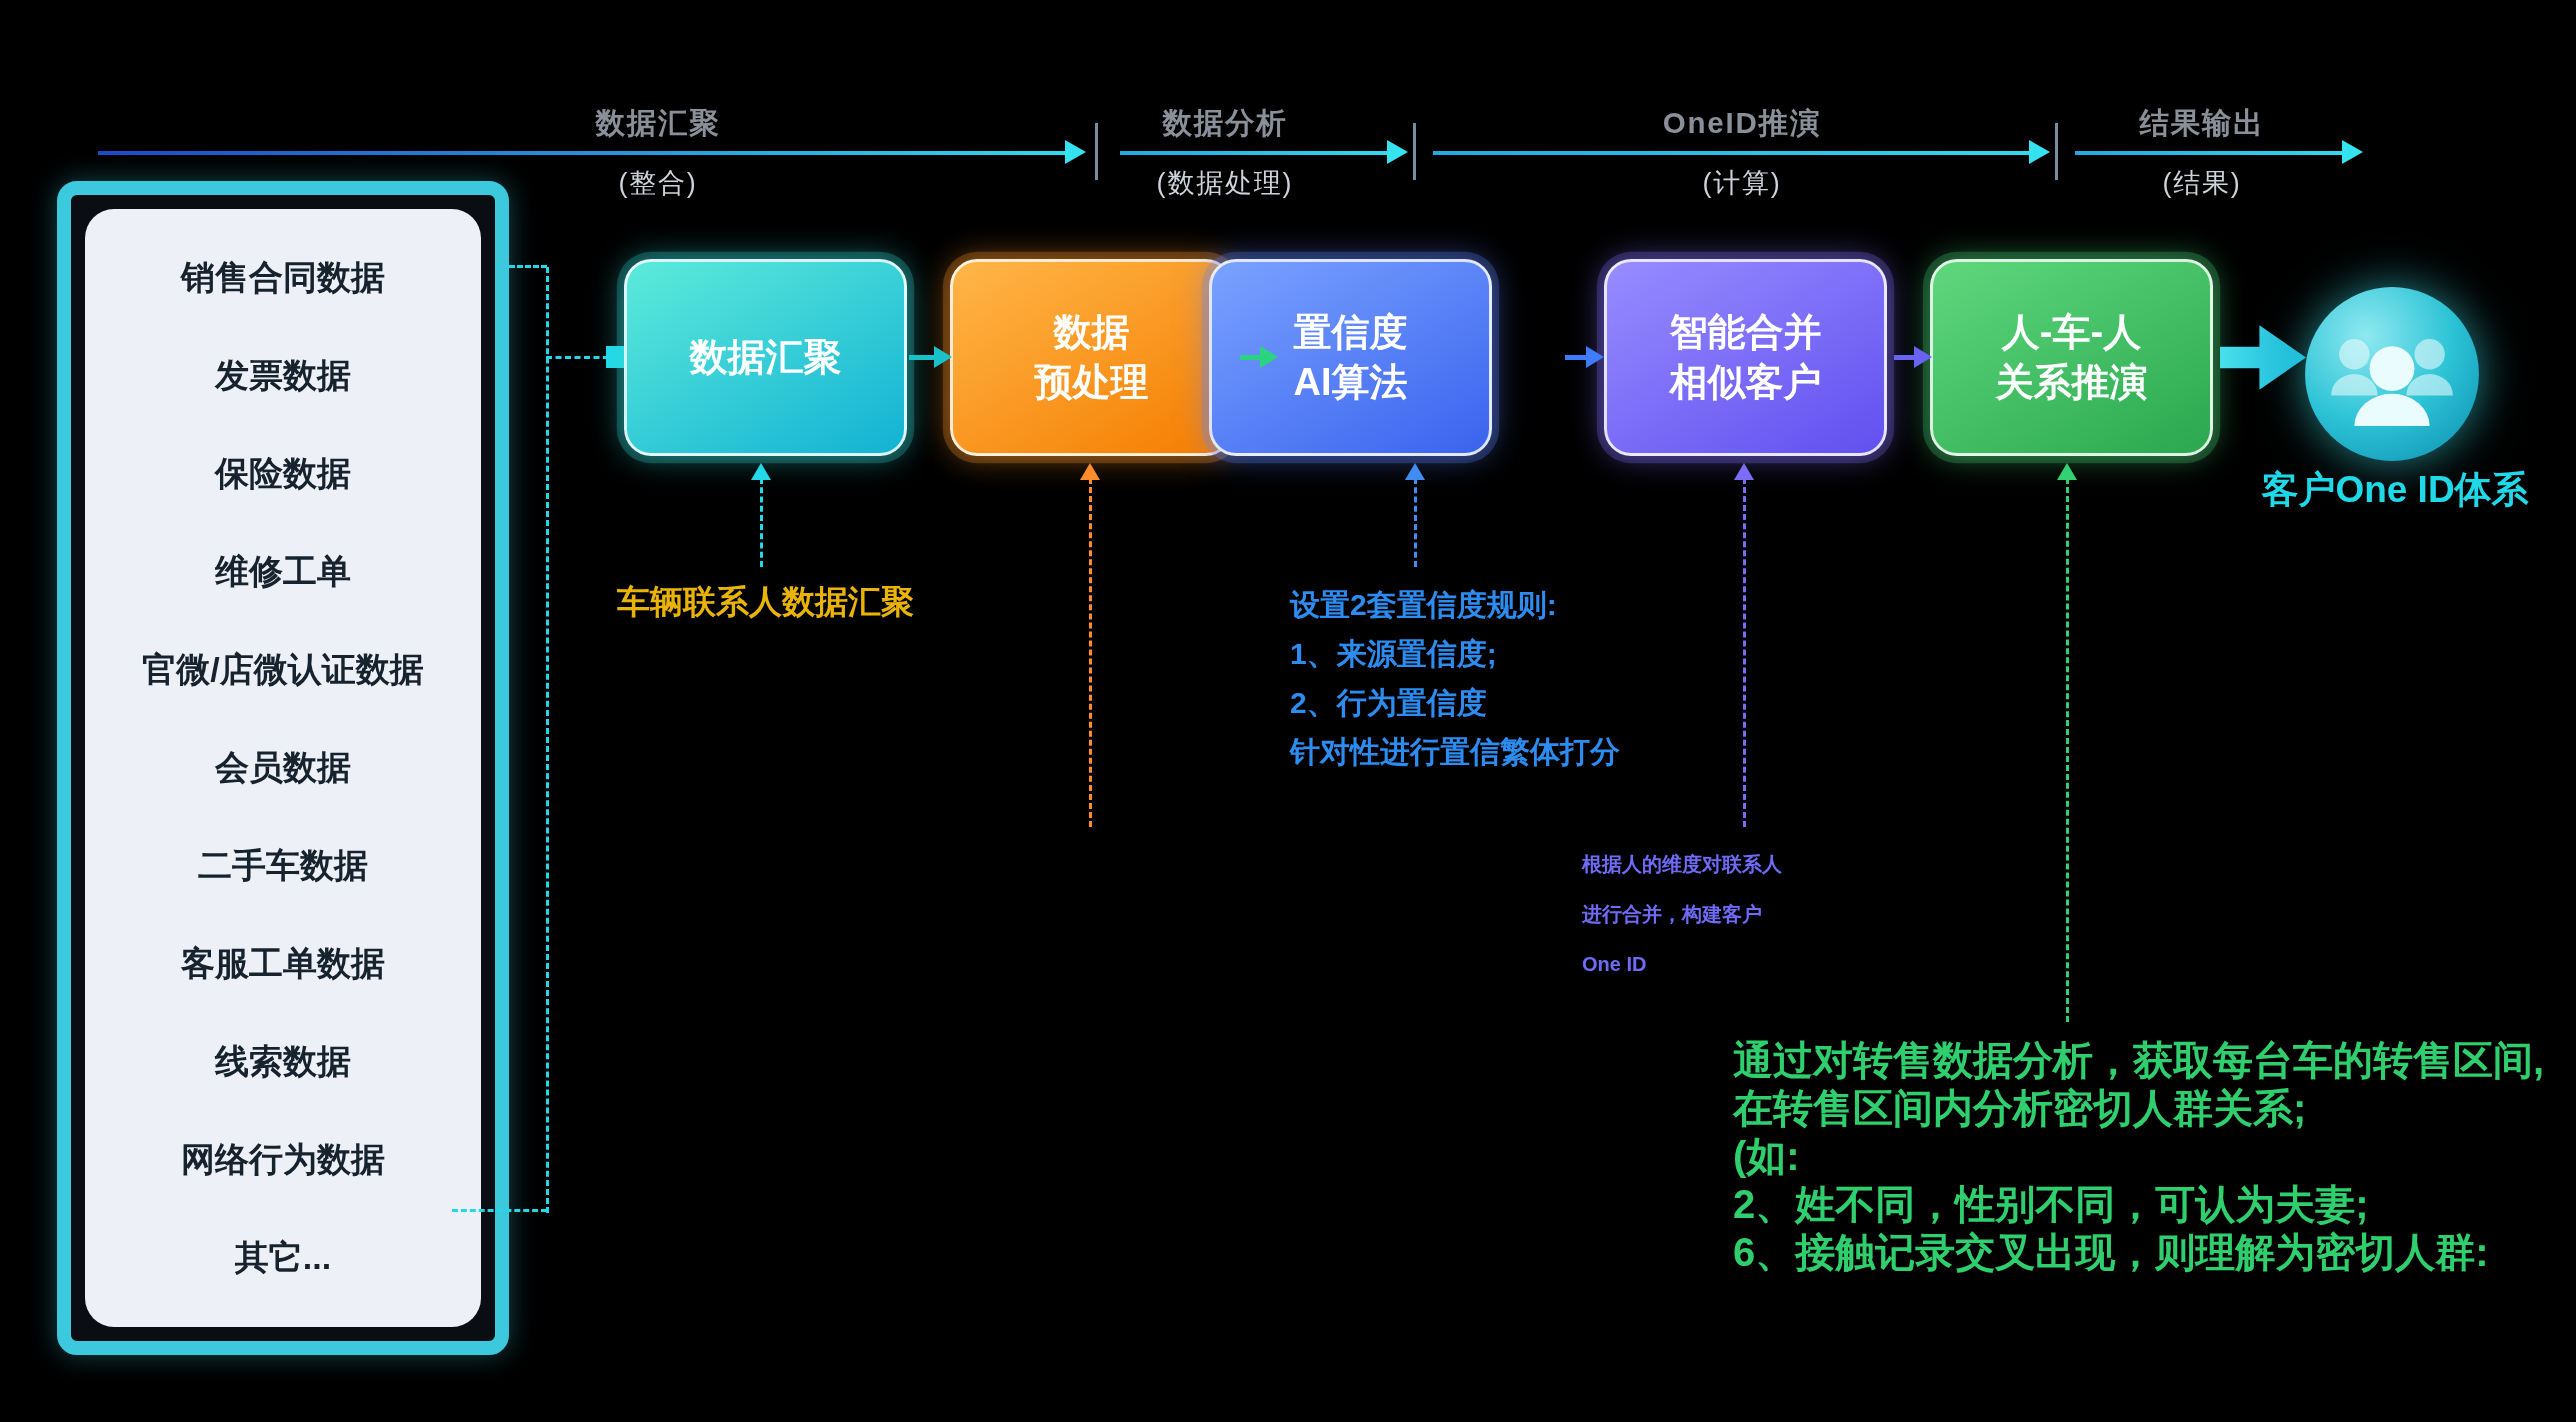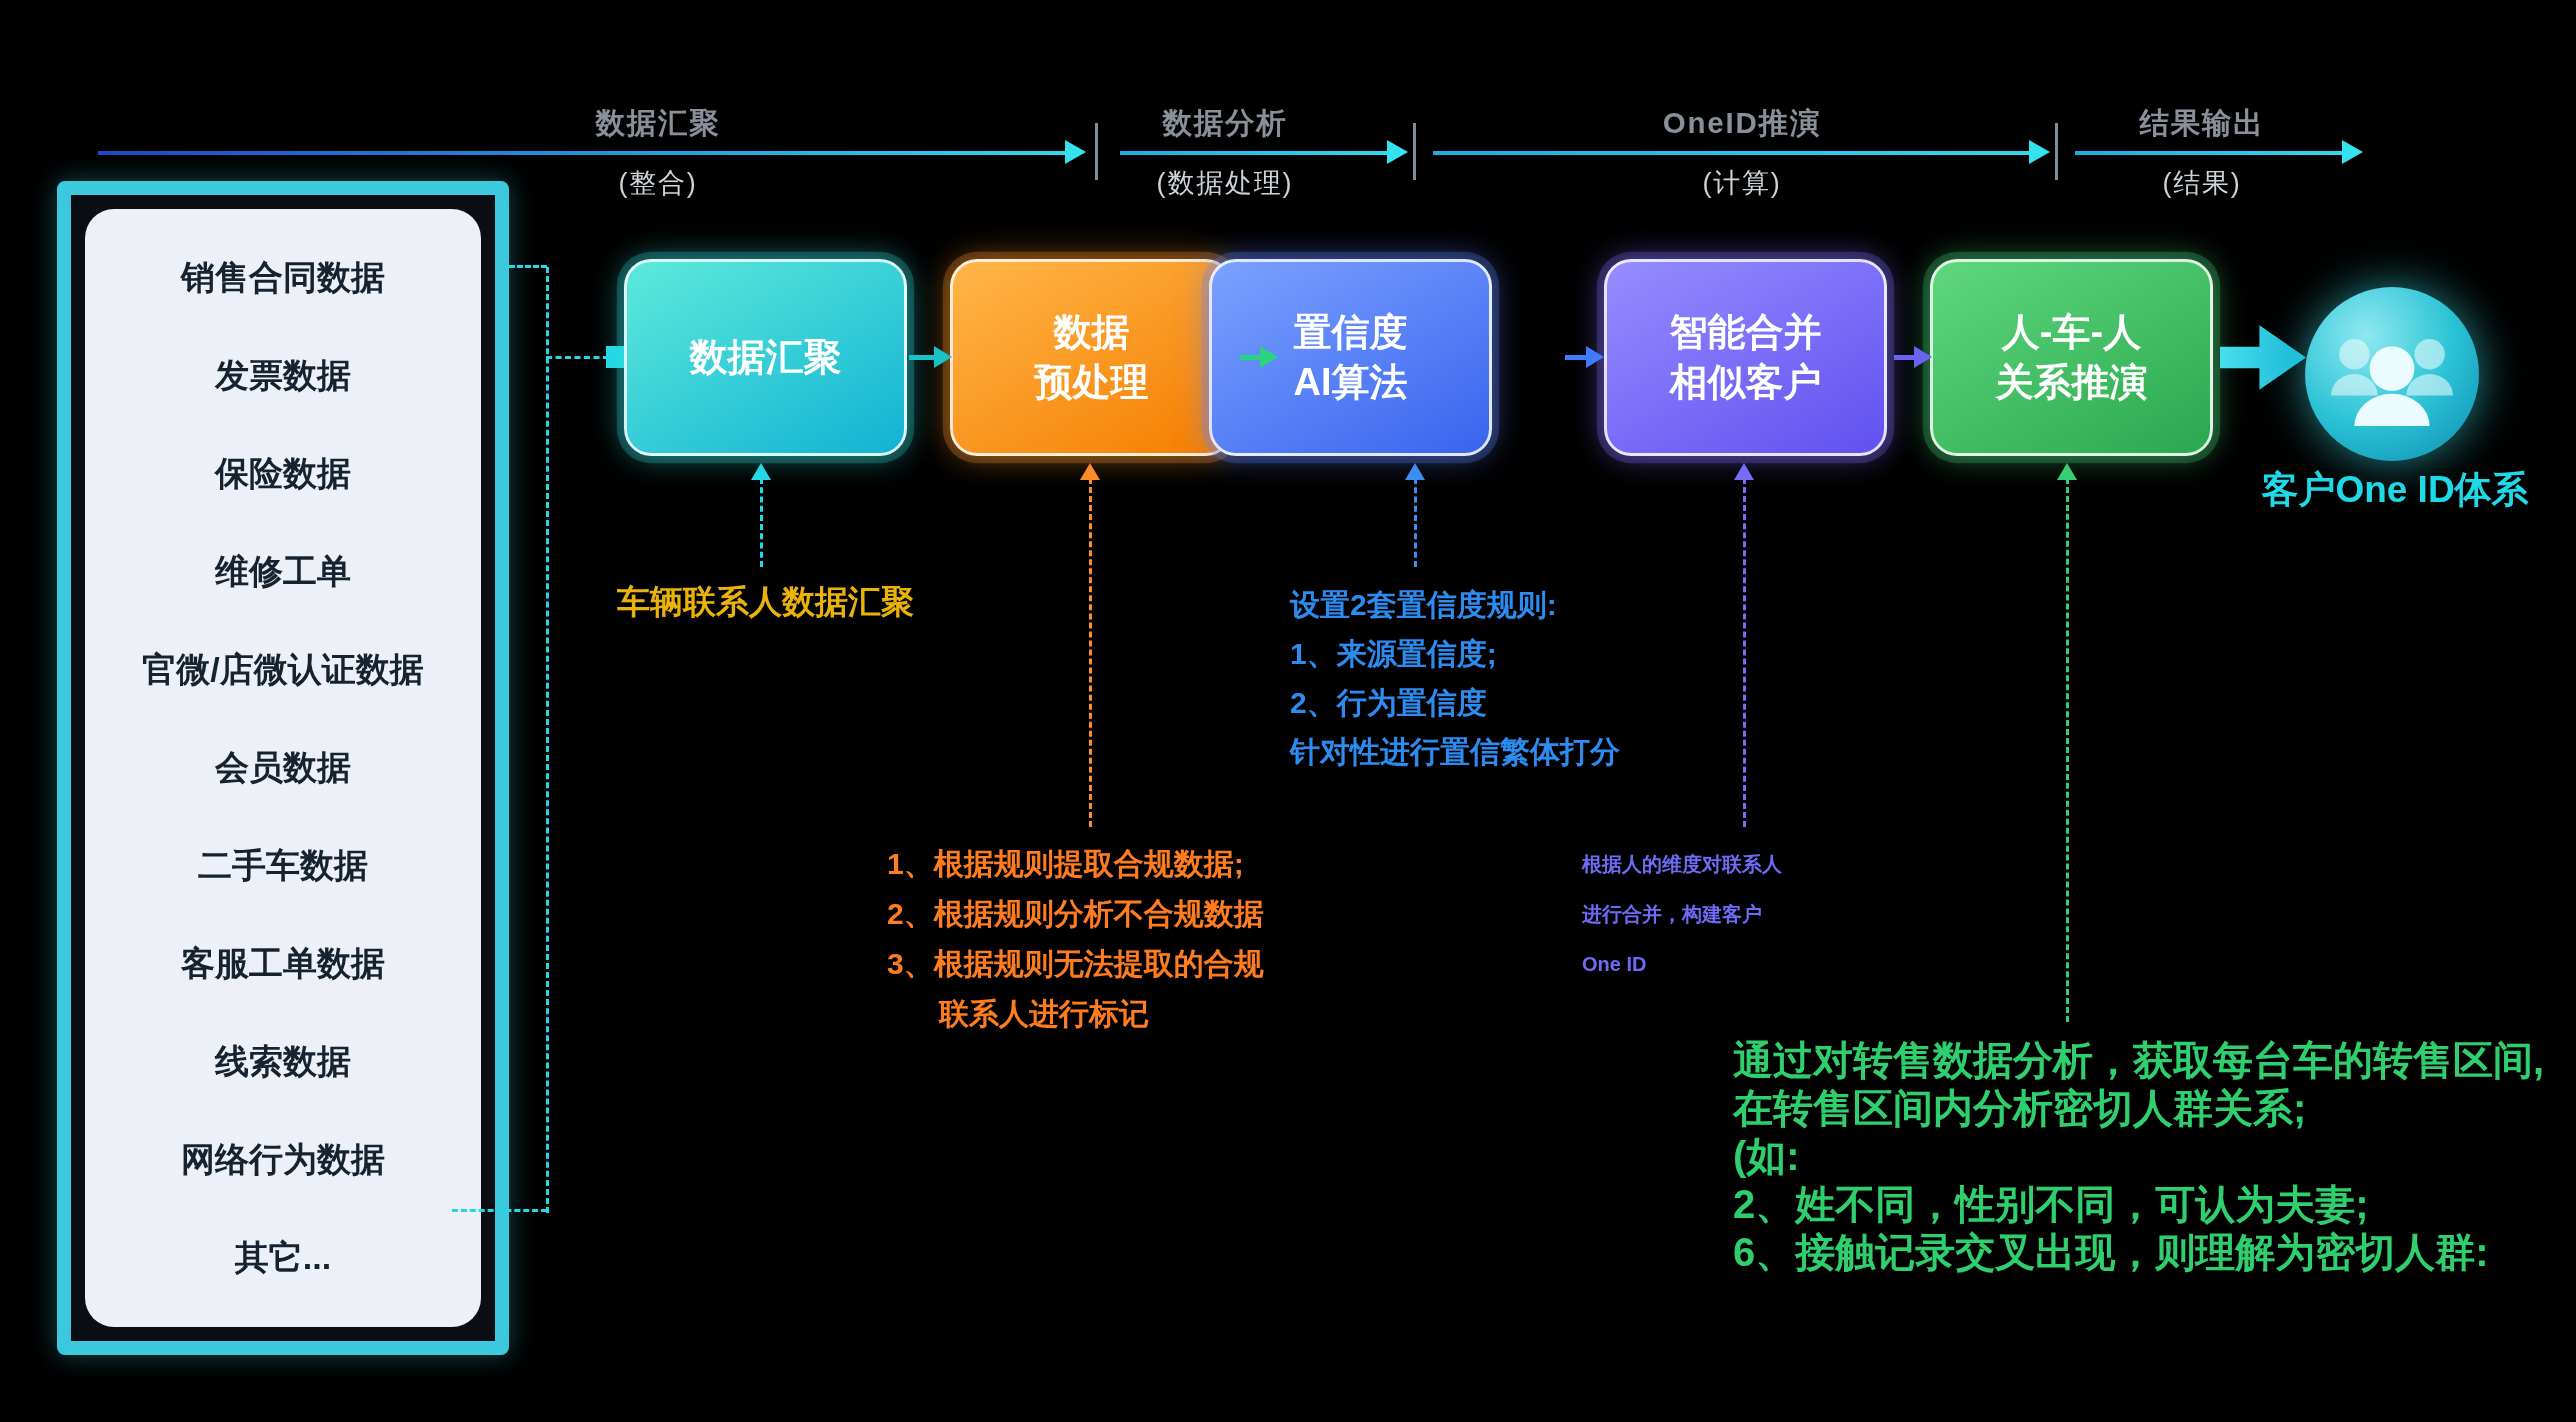--- a/index.html
+++ b/index.html
@@ -14,21 +14,21 @@
   .phase-sub{position:absolute;top:165px;width:376px;text-align:center;font-size:27px;
              color:#ced3d9;letter-spacing:1.8px}
   .phase-line{position:absolute;top:151px;height:3.6px;background:linear-gradient(90deg,#1d49c8,#2fd9ee)}
   .phase-line.solid{background:linear-gradient(90deg,#23a9e2,#2fd9ee)}
   .phase-line .head{position:absolute;right:-19.7px;top:-10.7px;width:0;height:0;
                     border-left:21.5px solid #35e2f0;border-top:12.5px solid transparent;border-bottom:12.5px solid transparent}
   .phase-div{position:absolute;top:123px;width:2.7px;height:57px;background:rgba(150,178,198,.8)}
 
   
   .src-panel{position:absolute;left:57px;top:181px;width:452px;height:1174px;
-             border:14.3px solid #3cc9dd;border-radius:8px;background:#0a0e12;padding:14.3px;
+             border:14.3px solid #3cc9dd;border-radius:20px;background:#0a0e12;padding:14.3px;
              box-shadow:0 0 27px rgba(60,205,225,.35)}
   .src-inner{width:100%;height:100%;background:#edf1f7;border-radius:29px;display:flex;
              flex-direction:column;justify-content:space-around;align-items:center;padding:19.7px 7.2px}
   .src-item{font-size:34px;font-weight:bold;color:#16222e;white-space:nowrap}
 
   
   .vdash{position:absolute;width:0;border-left:3.6px dashed #37cfe0}
   .hdash{position:absolute;height:0;border-top:3.6px dashed #37cfe0}
   .rhead{position:absolute;width:0;height:0;border-top:11.6px solid transparent;
          border-bottom:11.6px solid transparent;border-left:18px solid #37cfe0}
@@ -200,26 +200,20 @@
   <i class="uphead c-purple" style="left:1734px;top:463px"></i>
   <div class="vdash c-purple" style="left:1743px;top:478px;height:349px"></div>
 
   <i class="uphead c-green" style="left:2057px;top:463px"></i>
   <div class="vdash c-green" style="left:2066px;top:478px;height:544px"></div>
 
   <div class="ann ann-cyan" style="left:617px;top:580px">
     <div>车辆联系人数据汇聚</div>
   </div>
 
-  <div class="ann ann-orange" style="left:887px;top:839px">
-    <div>1、根据规则提取合规数据;</div>
-    <div>2、根据规则分析不合规数据</div>
-    <div>3、根据规则无法提取的合规</div>
-    <div class="indent">联系人进行标记</div>
-  </div>
 
   <div class="ann ann-blue" style="left:1290px;top:580px">
     <div>设置2套置信度规则:</div>
     <div>1、来源置信度;</div>
     <div>2、行为置信度</div>
     <div>针对性进行置信繁体打分</div>
   </div>
 
   <div class="ann ann-purple" style="left:1582px;top:839px">
     <div>根据人的维度对联系人</div>

